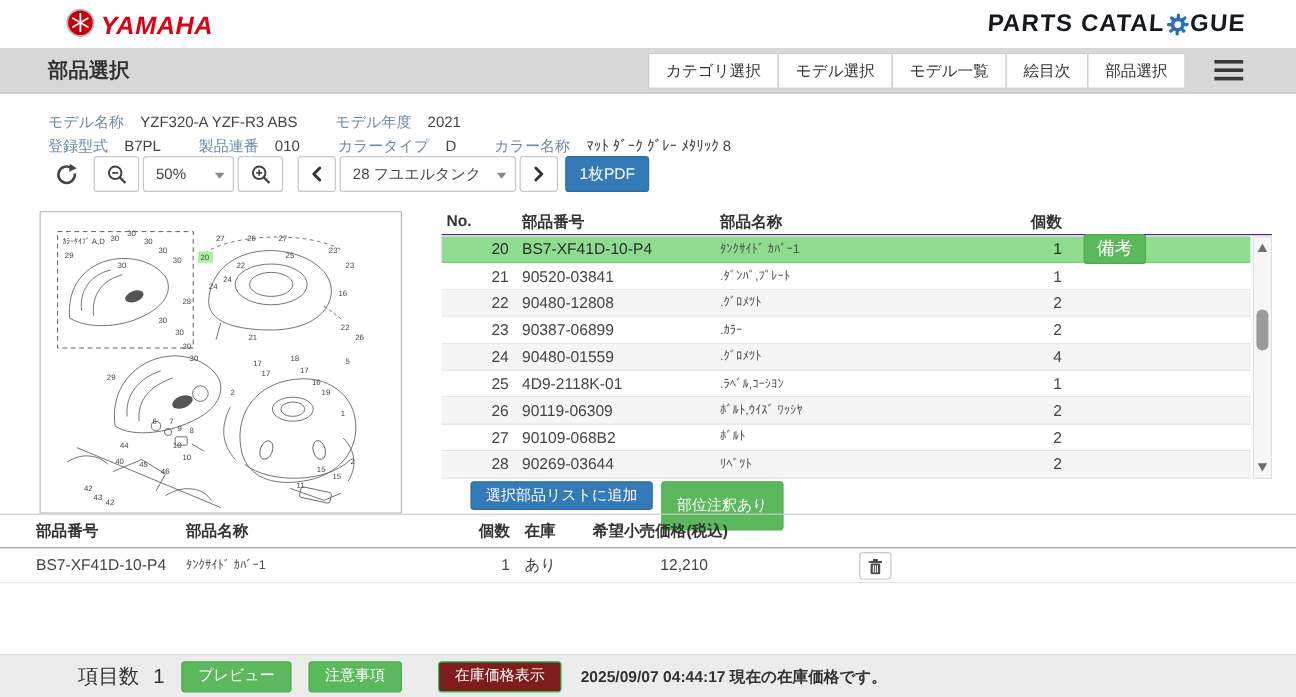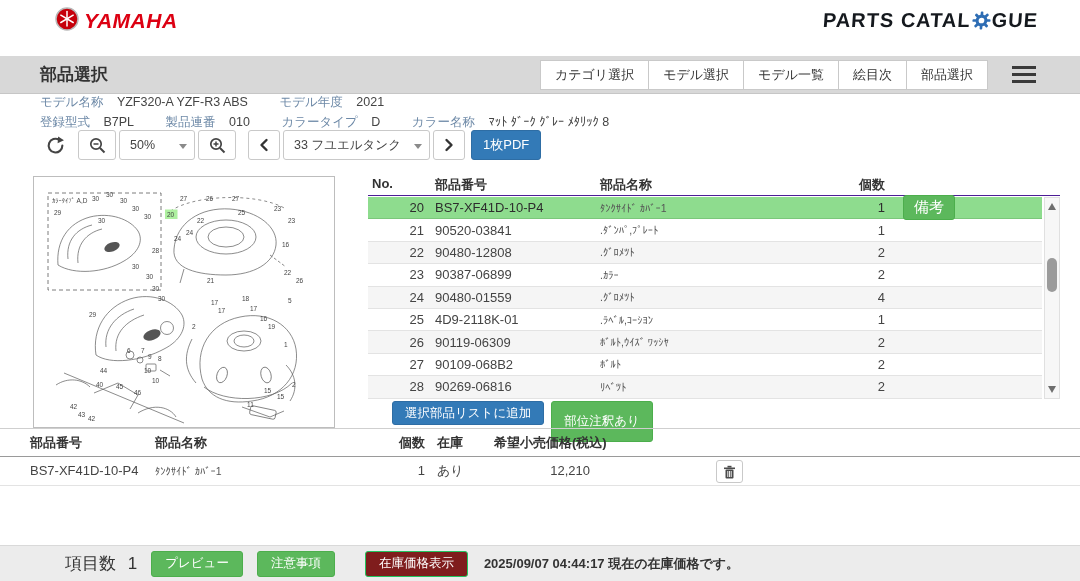--- a/index.html
+++ b/index.html
@@ -9,21 +9,21 @@
 
   
   .topbar { position:absolute; left:0; top:0; width:1080px; height:40px; background:#fff; }
   .brand { position:absolute; left:55px; top:7px; display:flex; align-items:center; gap:5px; }
   .brand-text { font-size:21px; font-weight:bold; font-style:italic; color:#dc0012; letter-spacing:.5px; }
   .product-logo { position:absolute; right:42px; top:9px; display:flex; align-items:center;
                   font-size:20px; font-weight:800; color:#15191e; letter-spacing:1px; transform:skewX(-4deg); }
   .product-logo svg { margin:0 1px; }
 
   
-  .titlebar { position:absolute; left:0; top:56px; width:1080px; height:38px; background:#d8d8d8; border-bottom:1px solid #c6c6c6; }
+  .titlebar { position:absolute; left:0; top:40px; width:1080px; height:38px; background:#d8d8d8; border-bottom:1px solid #c6c6c6; }
   .page-title { position:absolute; left:40px; top:0; line-height:38px; font-size:17px; font-weight:600; color:#333; }
   .nav-tabs { position:absolute; right:92px; top:4px; display:flex;margin-left:32px; }
   .nav-btn { height:30px; padding:0 14px; background:#fff; border:1px solid #c9c9c9; margin-left:-1px;
              font-size:13px; color:#333; line-height:28px; cursor:pointer; white-space:nowrap; }
   .hamburger { position:absolute; right:42px; top:10px; width:26px; height:18px; cursor:pointer; }
   .hamburger i { display:block; width:24px; height:3.4px; background:#3a3a3a; margin:0 0 3.6px 0; }
 
   
   .model-info { position:absolute; left:40px; top:92px; font-size:12.5px; }
   .model-info .mrow { height:20px; line-height:20px; white-space:nowrap; }
@@ -210,21 +210,21 @@
         <line x1="7" y1="4.5" x2="7" y2="9.5" stroke="#444" stroke-width="1.5"></line>
       </svg>
     </div>
     <div class="gap12"></div>
     <div class="tool-btn prev-btn">
       <svg width="12" height="14" viewBox="0 0 12 14">
         <polyline points="8.5,2 3.5,7 8.5,12" fill="none" stroke="#333" stroke-width="2.4" stroke-linecap="round" stroke-linejoin="round"></polyline>
       </svg>
     </div>
     <div class="select-box section-select">
-      <span>33 フユエルタンク</span>
+      <span>28 フユエルタンク</span>
       <span class="caret"></span>
     </div>
     <div class="tool-btn next-btn">
       <svg width="12" height="14" viewBox="0 0 12 14">
         <polyline points="3.5,2 8.5,7 3.5,12" fill="none" stroke="#333" stroke-width="2.4" stroke-linecap="round" stroke-linejoin="round"></polyline>
       </svg>
     </div>
     <div class="gap6"></div>
     <button class="pdf-btn">1枚PDF</button>
   </div>
@@ -385,21 +385,21 @@
         </div>
         <div class="trow">
           <span class="c-no">27</span>
           <span class="c-part">90109-068B2</span>
           <span class="c-name">ﾎﾞﾙﾄ</span>
           <span class="c-qty">2</span>
           <span class="c-rem"></span>
         </div>
         <div class="trow stripe">
           <span class="c-no">28</span>
-          <span class="c-part">90269-06816</span>
+          <span class="c-part">90269-03644</span>
           <span class="c-name">ﾘﾍﾞﾂﾄ</span>
           <span class="c-qty">2</span>
           <span class="c-rem"></span>
         </div>
       </div>
     <div class="vscroll">
       <span class="arr-up"></span>
       <span class="thumb"></span>
       <span class="arr-down"></span>
     </div>

